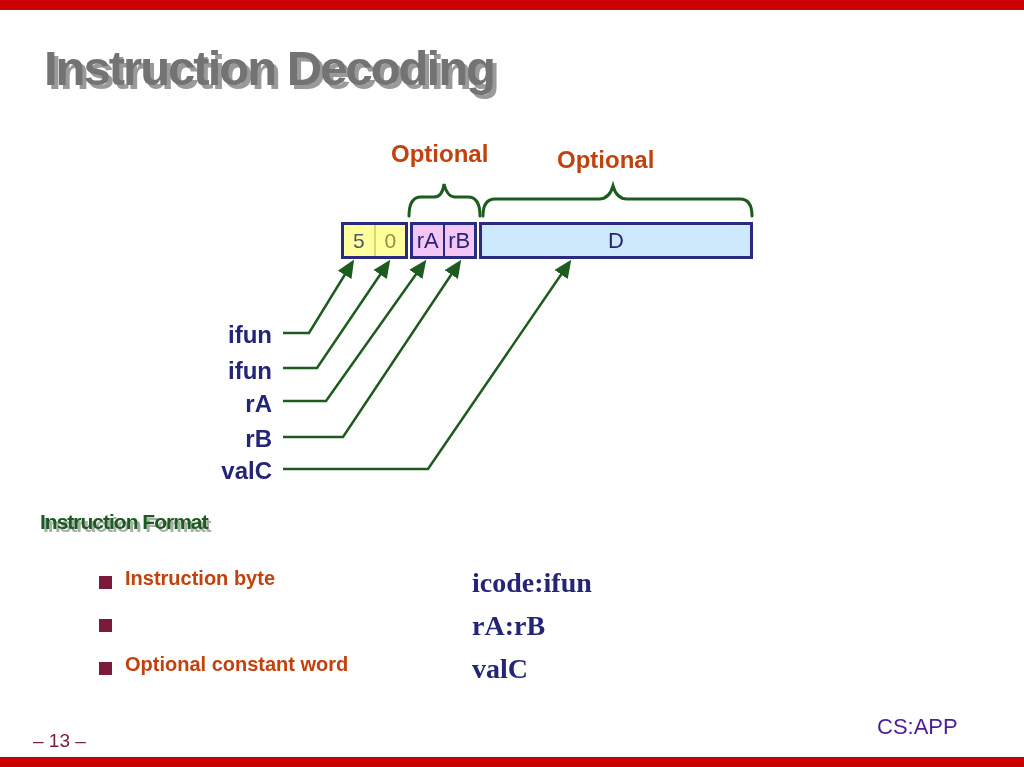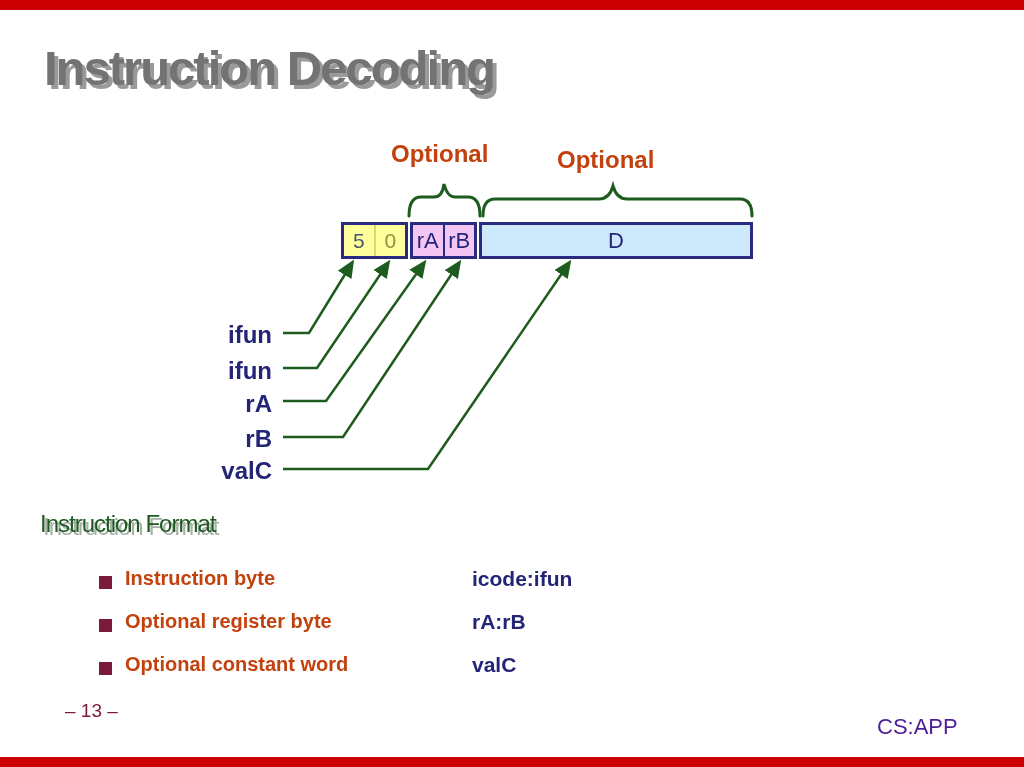--- a/index.html
+++ b/index.html
@@ -49,42 +49,42 @@
     white-space:nowrap;
   }
   #ptr-icode{top:321px;}
   #ptr-ifun{top:357px;}
   #ptr-ra{top:390px;}
   #ptr-rb{top:425px;}
   #ptr-valc{top:457px;}
 
   #section-heading{
     left:40px;top:510px;
-    font-size:24px;font-weight:normal;letter-spacing:-1px;
+    font-size:21px;font-weight:bold;letter-spacing:-1px;
     color:#1D5A22;text-shadow:3px 3px 0 #a7b0a7;
     white-space:nowrap;
   }
 
   .bullet-row{left:0;width:1024px;height:32px;}
   #bullet-row-0{top:567px;}
   #bullet-row-1{top:610px;}
   #bullet-row-2{top:653px;padding-left:22px;}
   .bullet-square{
     position:absolute;left:99px;top:9px;width:13px;height:13px;background:#7A1A3C;
   }
   .bullet-label{
     position:absolute;left:125px;top:0;
     font-size:20px;font-weight:bold;color:#c2410c;white-space:nowrap;
   }
   .bullet-value{
     position:absolute;left:472px;top:0;
-    font-size:21px;font-weight:bold;color:#252578;white-space:nowrap;
+    font-size:28px;font-weight:bold;color:#252578;white-space:nowrap;font-family:Liberation Serif, serif;
   }
 
-  #page-number{left:33px;top:700px;font-size:19px;color:#7A1A3C;white-space:nowrap;margin-left:32px;}
+  #page-number{left:33px;top:730px;font-size:19px;color:#7A1A3C;white-space:nowrap;}
   #footer-brand{left:877px;top:714px;font-size:22px;color:#4c1d95;white-space:nowrap;}
 </style>
 </head>
 <body>
 
 <div id="top-bar" class="abs edge-bar"></div>
 
 <div id="slide-title" class="abs">Instruction Decoding</div>
 
 <div id="optional-1" class="abs optional-label">Optional</div>
@@ -125,21 +125,20 @@
 
 <div id="section-heading" class="abs">Instruction Format</div>
 
 <div id="bullet-row-0" class="abs bullet-row">
   <span class="bullet-square"></span>
   <span class="bullet-label">Instruction byte</span>
   <span class="bullet-value">icode:ifun</span>
 </div>
 <div id="bullet-row-1" class="abs bullet-row">
   <span class="bullet-square"></span>
-  <span class="bullet-label">Optional register byte</span>
   <span class="bullet-value">rA:rB</span>
 </div>
 <div id="bullet-row-2" class="abs bullet-row">
   <span class="bullet-square"></span>
   <span class="bullet-label">Optional constant word</span>
   <span class="bullet-value">valC</span>
 </div>
 
 <div id="page-number" class="abs">– 13 –</div>
 <div id="footer-brand" class="abs">CS:APP</div>

